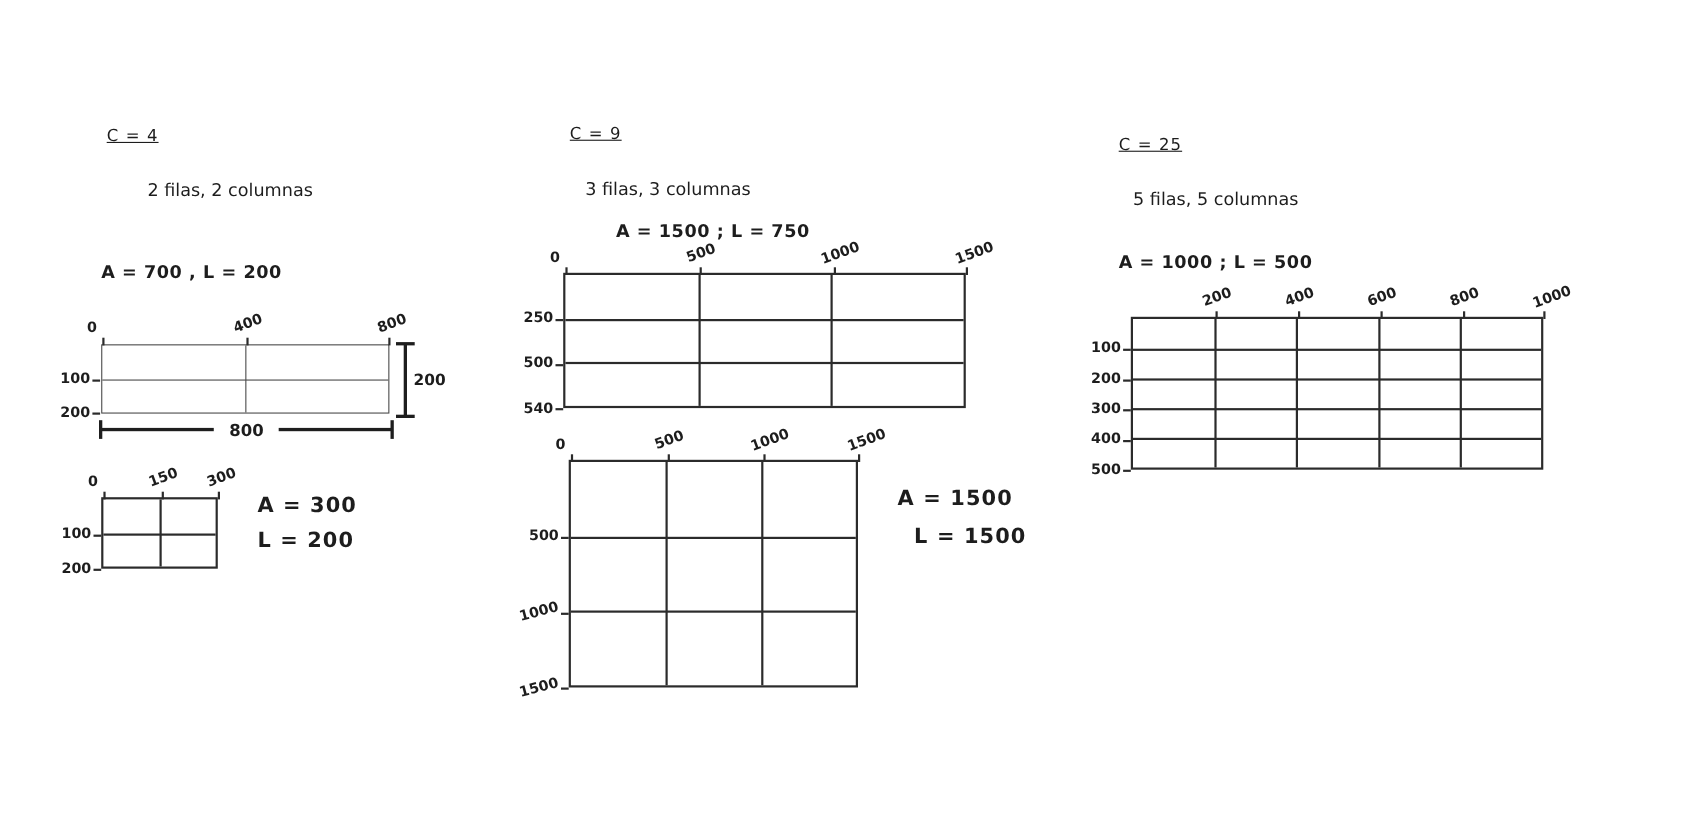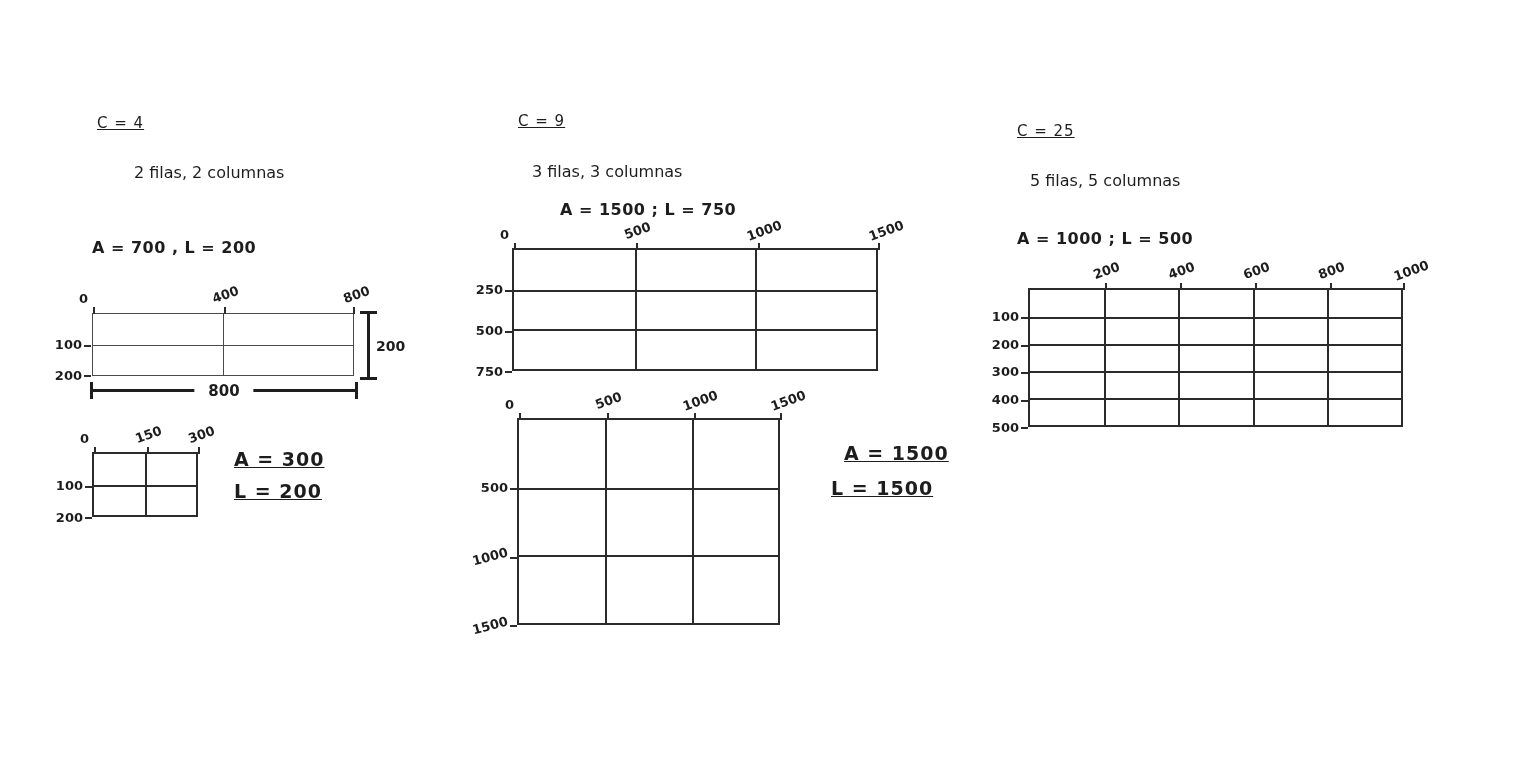--- a/index.html
+++ b/index.html
@@ -35,21 +35,21 @@
   .dimh{position:absolute;height:3px;background:#1e1e1e;}
   .dimh:before,.dimh:after{content:"";position:absolute;top:-7px;width:3px;height:17px;background:#1e1e1e;}
   .dimh:before{left:-1px}.dimh:after{right:-1px}
   .dimh .dimlabel{position:absolute;left:50%;top:50%;transform:translate(-50%,-50%);
     background:#fff;padding:0 14px;font-size:15px;font-weight:bold;}
   .dimv{position:absolute;width:3px;background:#1e1e1e;}
   .dimv:before,.dimv:after{content:"";position:absolute;left:-7px;height:3px;width:17px;background:#1e1e1e;}
   .dimv:before{top:-1px}.dimv:after{bottom:-1px}
   .dimv .dimlabel{position:absolute;left:9px;top:50%;transform:translateY(-50%);
     background:#fff;padding:2px 0;font-size:14px;font-weight:bold;}
-  .annot{position:absolute;font-size:19px;font-weight:bold;letter-spacing:1px;white-space:nowrap;text-decoration:underline;}
+  .annot{position:absolute;font-size:19px;font-weight:bold;letter-spacing:1px;white-space:nowrap;}
 </style>
 </head>
 <body>
 
 <div class="canvas">
 
 
   <div class="abs heading h-c4">C = 4</div>
   <div class="abs subheading sub-c4">2 filas, 2 columnas</div>
   <div class="abs params par-c4">A = 700 ,   L = 200</div>
@@ -107,21 +107,21 @@
         <div class="xlab" style="left: 109.988px; top: -27px; transform: rotate(-20deg);">500</div>
         <div class="xtick" style="left: 121.988px;"></div>
         <div class="xlab" style="left: 232.012px; top: -27px; transform: rotate(-20deg);">1000</div>
         <div class="xtick" style="left: 244.012px;"></div>
         <div class="xlab" style="left: 354px; top: -27px; transform: rotate(-20deg);">1500</div>
         <div class="xtick" style="left: 364px;"></div>
         <div class="ylab" style="top: 31.9959px;">250</div>
         <div class="ytick" style="top: 39.9959px;"></div>
         <div class="ylab" style="top: 73.0041px;">500</div>
         <div class="ytick" style="top: 81.0041px;"></div>
-        <div class="ylab" style="top: 114px;">750</div>
+        <div class="ylab" style="top: 114px;">540</div>
         <div class="ytick" style="top: 121px;"></div>
       </div>
       <div class="grid" style="left: 517px; top: 418px; width: 263px; height: 207px;">
         <div class="vline" style="left: 33.3333%;"></div>
         <div class="vline" style="left: 66.6667%;"></div>
         <div class="hline" style="top: 33.3333%;"></div>
         <div class="hline" style="top: 66.6667%;"></div>
         <div class="xlab" style="left: -14px; top: -23px;">0</div>
         <div class="xtick" style="left: 0px;"></div>
         <div class="xlab" style="left: 75.6579px; top: -27px; transform: rotate(-20deg);">500</div>
@@ -162,18 +162,18 @@
         <div class="ytick" style="top: 54.6px;"></div>
         <div class="ylab" style="top: 74.4px;">300</div>
         <div class="ytick" style="top: 82.4px;"></div>
         <div class="ylab" style="top: 102.2px;">400</div>
         <div class="ytick" style="top: 110.2px;"></div>
         <div class="ylab" style="top: 130px;">500</div>
         <div class="ytick" style="top: 137px;"></div>
       </div>
       <div class="annot" style="left: 234px; top: 448px;">A = 300</div>
       <div class="annot" style="left: 234px; top: 480px;">L = 200</div>
-      <div class="annot" style="left: 844px; top: 442px;">A = 1500</div>
+      <div class="annot" style="left: 816px; top: 442px;">A = 1500</div>
       <div class="annot" style="left: 831px; top: 477px;">L = 1500</div>
     </div>
 
 
 </div>
 
 </body></html>

